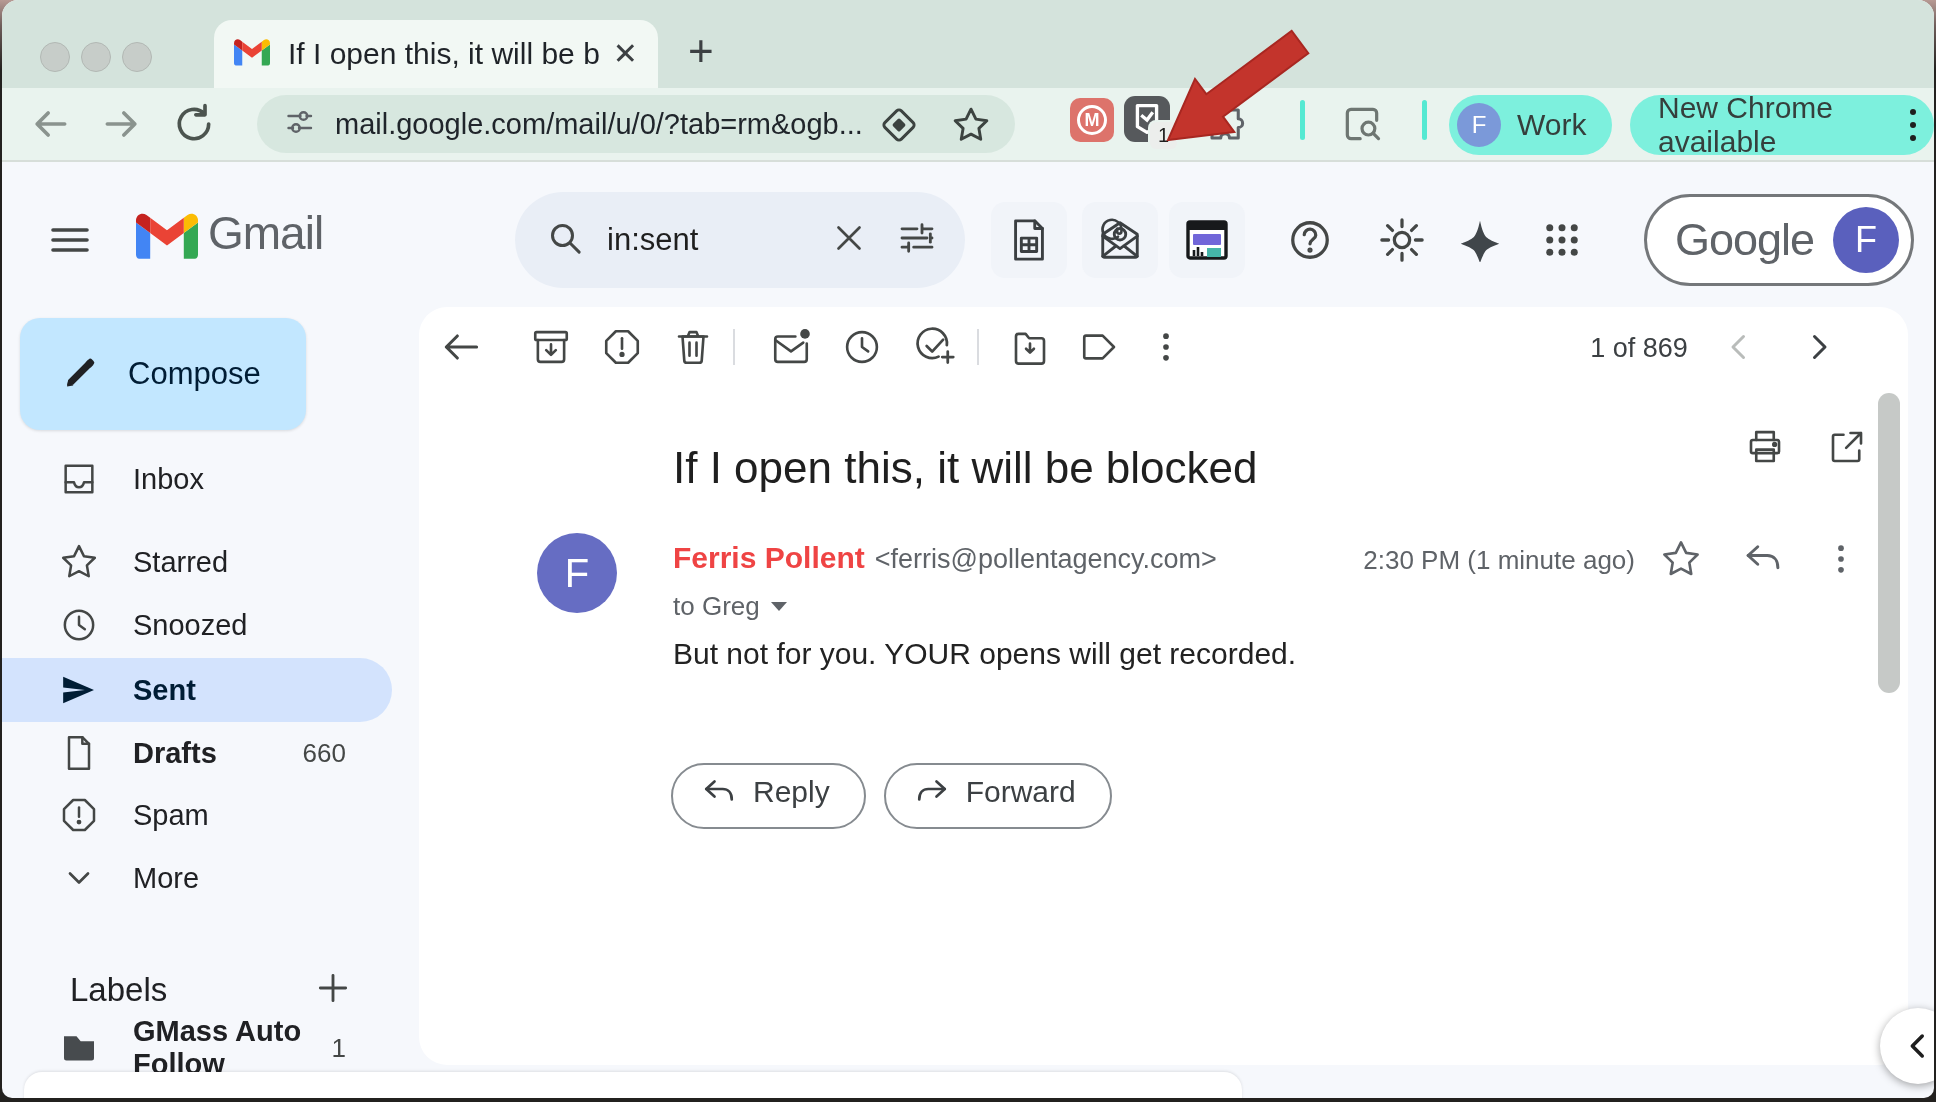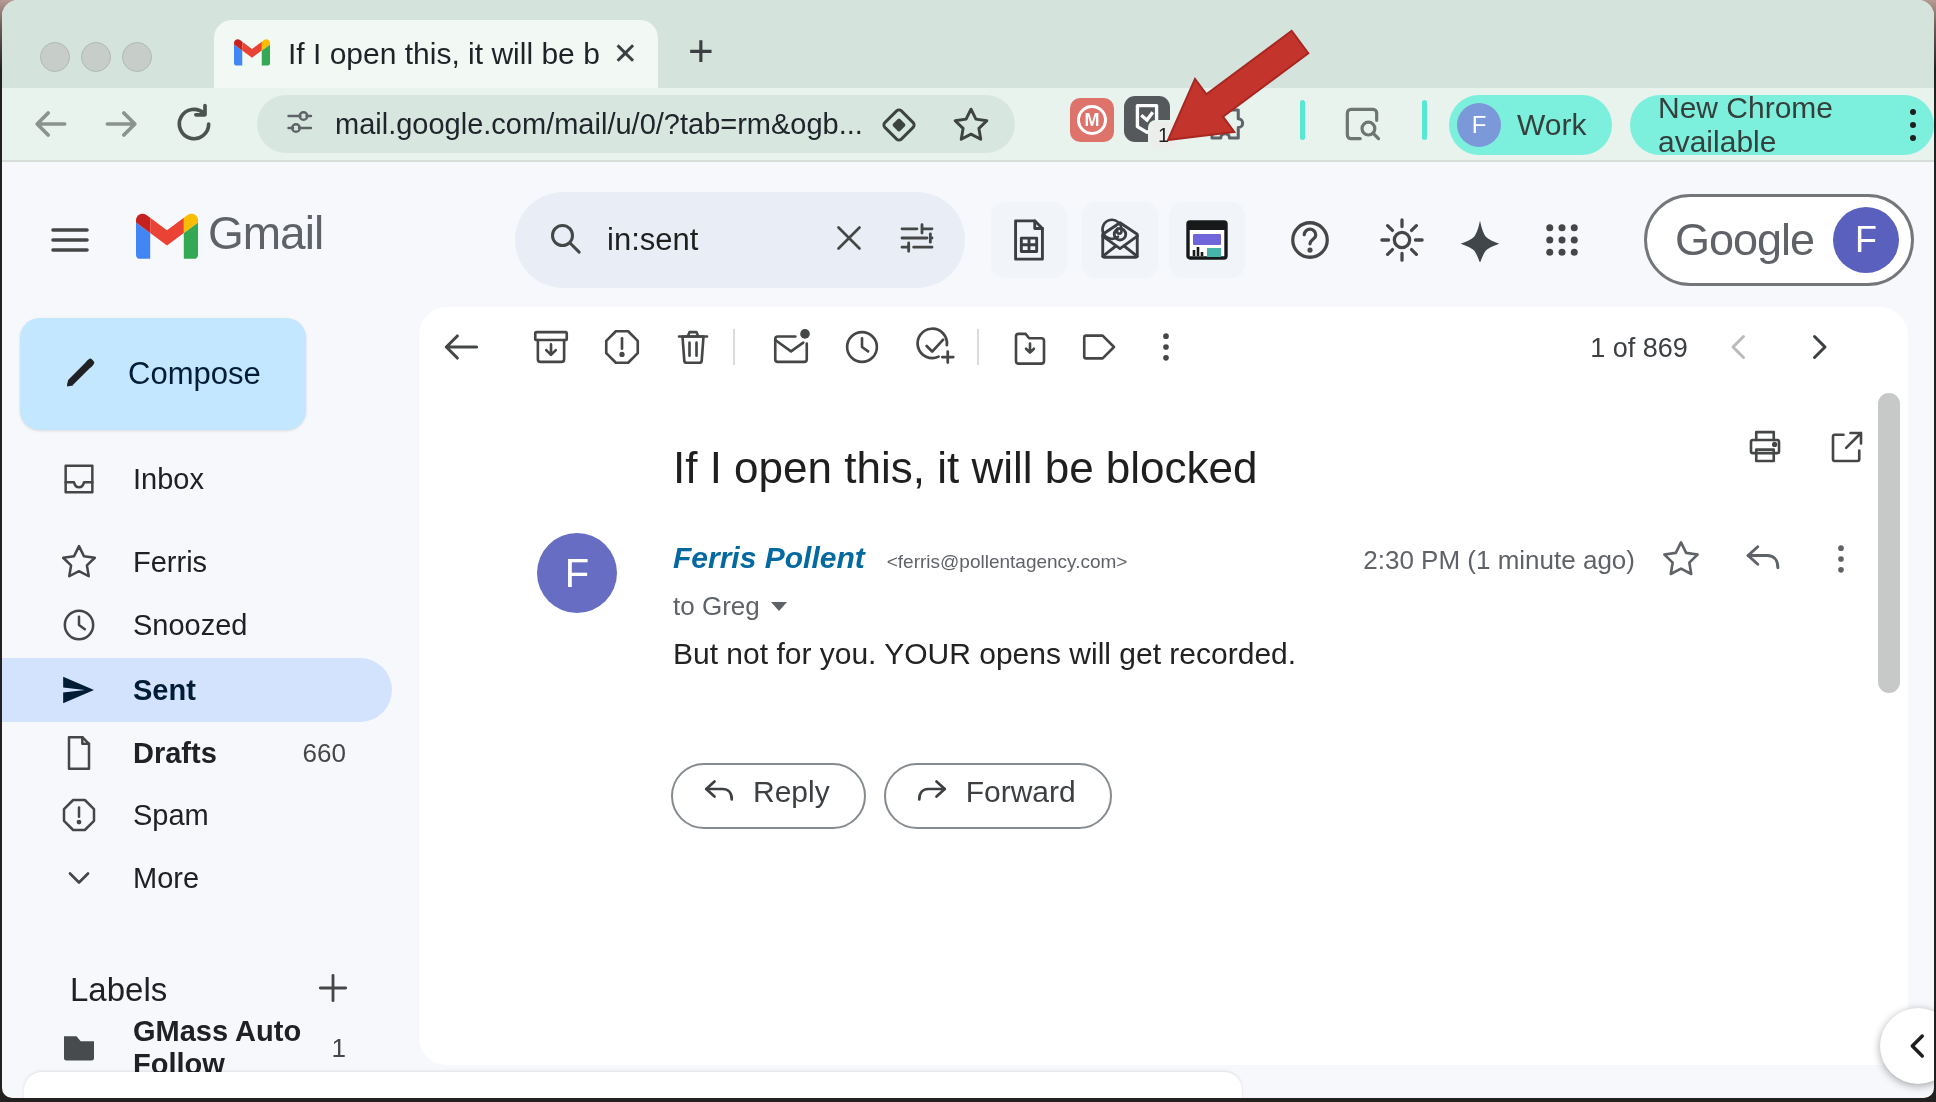--- a/index.html
+++ b/index.html
@@ -57,22 +57,22 @@
   .labels-hdr .t { font-size:33px; color:#202124; margin-left:68px; flex:1; }
 
   
   .card { position:absolute; left:417px; top:307px; width:1489px; height:758px; background:#fff; border-radius:28px; }
   .ticon { position:absolute; width:48px; height:48px; display:flex; align-items:center; justify-content:center; top:16px; }
   .vsep { position:absolute; top:22px; width:2px; height:36px; background:#dadce0; }
   .pgn { position:absolute; left:1160px; top:26px; font-size:27px; color:#3c4043; width:120px; text-align:center; }
   .subject { position:absolute; left:254px; top:136px; font-size:44px; color:#1f1f1f; letter-spacing:0; }
   .bigavatar { position:absolute; left:118px; top:226px; width:80px; height:80px; border-radius:50%; background:#666dc3; color:#fff; font-size:40px; display:flex; align-items:center; justify-content:center; }
   .senderline { position:absolute; left:254px; top:234px; display:flex; align-items:baseline; }
-  .sname { font-size:30px; font-weight:700; color:#0369a1;font-style:italic; }
-  .saddr { font-size:19px; color:#5f6368; margin-left:22px; }
+  .sname { font-size:30px; font-weight:700; color:#ef4444; }
+  .saddr { font-size:27px; color:#5f6368; margin-left:10px; }
   .stime { position:absolute; top:238px; left:930px; width:286px; text-align:right; font-size:26px; color:#5f6368; }
   .togreg { position:absolute; left:254px; top:284px; font-size:26px; color:#5f6368; display:flex; align-items:center; gap:10px; }
   .mbody { position:absolute; left:254px; top:330px; font-size:30px; color:#222; }
   .btnrow { position:absolute; left:252px; top:456px; display:flex; gap:18px; }
   .mbtn { height:66px; border:2px solid #868b90; border-radius:34px; background:#fff; display:flex; align-items:center; gap:16px; padding:0 34px 8px 28px; font-size:30px; color:#3c4043; font-weight:500; }
 
   .scrollthumb { position:absolute; left:1876px; top:393px; width:22px; height:300px; background:#c6c9c7; border-radius:11px; }
   .floatbtn { position:absolute; left:1878px; top:1008px; width:76px; height:76px; border-radius:50%; background:#fff; box-shadow:0 2px 8px rgba(0,0,0,.35); display:flex; align-items:center; justify-content:center; }
   .bottombar { position:absolute; left:22px; top:1072px; width:1218px; height:34px; background:#fff; border-radius:18px 18px 0 0; box-shadow:0 -1px 3px rgba(0,0,0,.10); }
   .arrowsvg { position:absolute; left:0; top:0; width:1936px; height:1102px; pointer-events:none; z-index:50; }
@@ -300,21 +300,21 @@
         </svg>
       </span>
     <span class="lbl">Inbox</span>
   </div>
   <div class="srow" style="top:530px">
     <span class="ic">
         <svg class="ln" width="40" height="40" viewBox="0 0 48 48">
           <path d="m24 5 5.9 12 13.1 1.9-9.5 9.2 2.2 13-11.7-6.1-11.7 6.1 2.2-13-9.5-9.2L18.1 17Z"></path>
         </svg>
       </span>
-    <span class="lbl">Ferris</span>
+    <span class="lbl">Starred</span>
   </div>
   <div class="srow" style="top:593px">
     <span class="ic">
         <svg class="ln" width="40" height="40" viewBox="0 0 48 48">
           <circle cx="24" cy="24" r="17"></circle>
           <path d="M24 14v10l7 5"></path>
         </svg>
       </span>
     <span class="lbl">Snoozed</span>
   </div>

